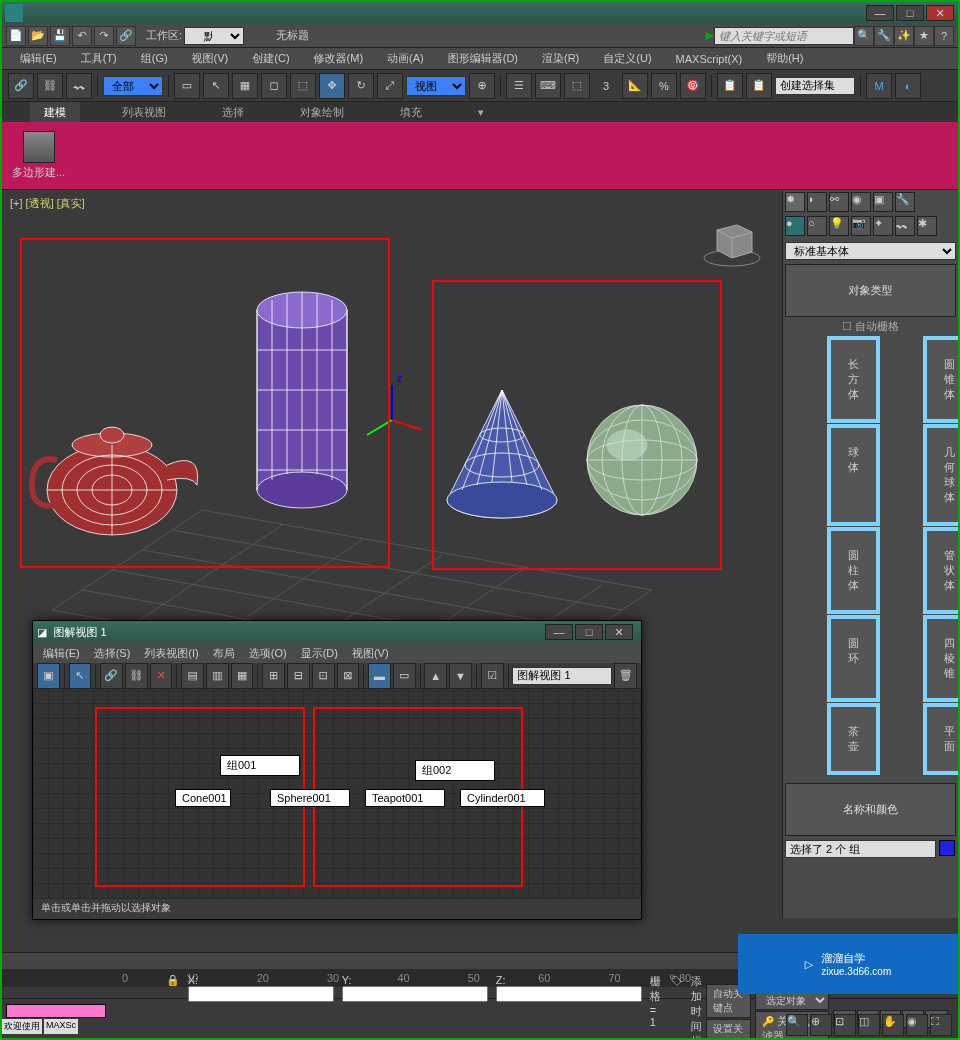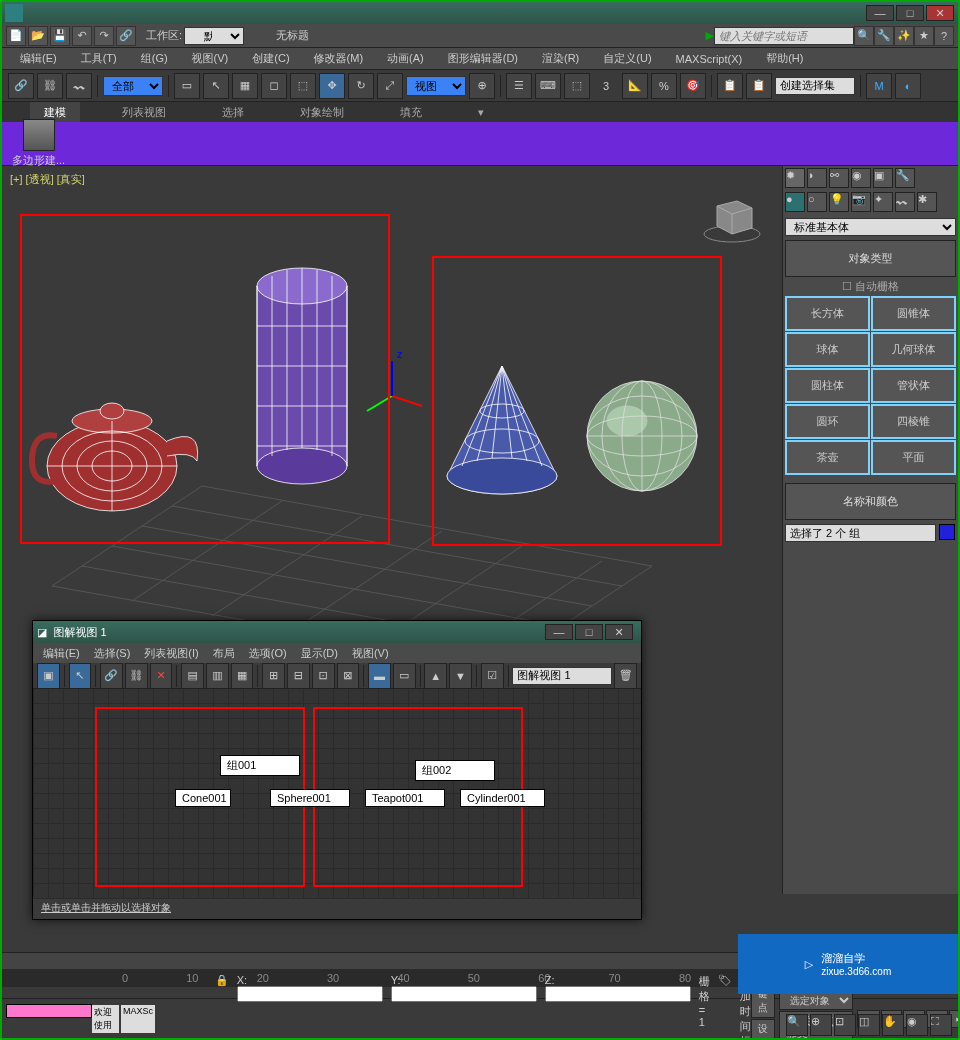--- a/index.html
+++ b/index.html
@@ -18,40 +18,40 @@
 .search-input { background: #ddd; color: #666; padding: 0 4px; height: 18px; width: 140px; border: 1px solid #333; font-style: italic; }
 .menubar { height: 22px; background: #4a4a4a; display: flex; align-items: center; padding: 0 8px; gap: 4px; border-bottom: 1px solid #222; }
 .menu-item { color: #ccc; padding: 0 10px; }
 .toolbar2 { height: 32px; background: #3a3a3a; display: flex; align-items: center; gap: 3px; padding: 0 6px; border-bottom: 1px solid #222; }
 .tb2-btn { width: 26px; height: 26px; background: #444; border: 1px solid #222; display: flex; align-items: center; justify-content: center; position: relative; }
 .tb2-sel { background: #3b82f6; color: #000; height: 20px; padding: 0 4px; border: 1px solid #333; }
 .sep { width: 1px; height: 22px; background: #222; margin: 0 2px; }
 .ribbon-tabs { height: 20px; background: #333; display: flex; align-items: center; }
 .rtab { padding: 0 14px; color: #aaa; height: 100%; display: flex; align-items: center; margin-left: 28px; }
 .rtab.active { background: #444; color: #fff; }
-.ribbon-body { height: 44px; background: #6d28d9; display: flex; align-items: center; padding-left: 10px; border-bottom: 1px solid #222; }
+.ribbon-body { height: 68px; background: #be185d; display: flex; align-items: center; padding-left: 10px; border-bottom: 1px solid #222; }
 .ribbon-item { text-align: center; color: #ccc; }
 .ribbon-cube { width: 32px; height: 32px; background: linear-gradient(#888, #555); margin: 0 auto 2px; border: 1px solid #222; }
 .main-area { display: flex; height: 728px; }
 .viewport { flex: 1; background: #3a3a3a; position: relative; }
 .vp-label { position: absolute; top: 6px; left: 8px; color: #d0d070; }
 .vp-canvas { position: absolute; inset: 0; }
 .sel-box { position: absolute; border: 2px solid #ff0000; }
 .right-panel { width: 176px; background: #4a4a4a; border-left: 1px solid #222; padding: 2px; }
 .rp-tabs { height: 22px; display: flex; gap: 2px; margin-bottom: 2px; }
 .rp-tab { width: 20px; height: 20px; background: #555; border: 1px solid #222; }
 .rp-tab.active { background: #666; }
 .rp-row2 { height: 22px; display: flex; gap: 2px; margin-bottom: 4px; }
 .rp-row2 div { width: 20px; height: 20px; background: #555; border: 1px solid #222; }
 .rp-row2 div:first-child { background: #2d7070; }
 .rp-select { width: 100%; background: #ddd; color: #000; height: 18px; border: 1px solid #333; padding: 0 4px; margin-bottom: 4px; }
-.rp-header { background: #555; color: #ddd; text-align: center; padding: 10px; border: 1px solid #222; }
+.rp-header { background: #555; color: #ddd; text-align: center; padding: 18px; border: 1px solid #222; }
 .rp-check { text-align: center; padding: 2px; color: #aaa; }
 .rp-grid { display: grid; grid-template-columns: 1fr 1fr; gap: 1px; }
-.rp-cell { background: #555; color: #ccc; text-align: center; padding: 8px; border: 2px solid #7dd3fc; }
+.rp-cell { background: #555; color: #ccc; text-align: center; padding: 17px; border: 4px solid #7dd3fc; margin-left: 42px; }
 .rp-namecolor { margin-top: 8px; }
 .rp-input { width: calc(100% - 20px); background: #ddd; color: #000; height: 18px; border: 1px solid #333; padding: 0 4px; display: inline-block; }
 .rp-swatch { width: 16px; height: 16px; background: #2020dd; display: inline-block; vertical-align: top; border: 1px solid #000; }
 .schematic { position: absolute; left: 30px; top: 618px; width: 610px; height: 300px; background: #4a4a4a; border: 1px solid #000; box-shadow: 0 0 10px rgba(0,0,0,0.7); z-index: 10; }
 .sch-title { height: 22px; background: linear-gradient(#3a6b5f, #2d5449); display: flex; align-items: center; color: #fff; padding: 0 4px; }
 .sch-menu { height: 20px; background: #4a4a4a; display: flex; align-items: center; gap: 2px; padding: 0 4px; color: #ccc; }
 .sch-tb { height: 26px; background: #3a3a3a; display: flex; align-items: center; gap: 2px; padding: 0 4px; border-bottom: 1px solid #222; }
 .sch-body { flex: 1; background: #333; position: relative; height: 210px; background-image: repeating-linear-gradient(0deg, #2a2a2a 0, #2a2a2a 1px, transparent 1px, transparent 15px), repeating-linear-gradient(90deg, #2a2a2a 0, #2a2a2a 1px, transparent 1px, transparent 15px); }
 .sch-node { position: absolute; background: #fff; color: #000; padding: 2px 6px; border: 1px solid #000; margin-left: 32px; }
 .sch-sel { position: absolute; border: 2px solid #ff0000; }
@@ -62,21 +62,21 @@
 .status-coords { display: flex; gap: 8px; color: #ccc; margin-left: 60px; }
 .autokey-area { margin-left: auto; display: flex; align-items: center; gap: 4px; margin-right: 10px; }
 .auto-btn { background: #555; color: #ccc; padding: 2px 6px; border: 1px solid #222; font-size: 10px; }
 .watermark { position: absolute; right: 0; bottom: 44px; width: 220px; height: 60px; background: #1169c2; color: #fff; display: flex; align-items: center; justify-content: center; font-size: 22px; z-index: 20; }
 .wm-sub { font-size: 10px; display: block; }
 .vc-cube { position: absolute; right: 20px; top: 20px; width: 60px; height: 60px; }
 .tb-input { background: #ddd; color: #000; height: 18px; padding: 0 4px; border: 1px solid #333; width: 80px; }
 .nav-btns { position: absolute; right: 6px; bottom: 2px; display: flex; gap: 2px; }
 .nav-btn { width: 22px; height: 22px; background: #444; border: 1px solid #222; }
 .hint-bar { position: absolute; bottom: 22px; left: 120px; right: 520px; height: 16px; background: #2a2a2a; color: #aaa; font-size: 10px; padding: 0 90px; }
-.sch-status { height: 20px; background: #3a3a3a; color: #ccc; font-size: 10px; padding: 2px 8px; text-decoration: underline; }
+.sch-status { height: 20px; background: #3a3a3a; color: #ccc; font-size: 10px; padding: 2px 8px; }
 </style>
 </head>
 <body>
 
 <div class="titlebar">
   <div class="app-icon"></div>
   <div class="win-controls" style="margin-left:auto">
     <div class="win-btn">—</div>
     <div class="win-btn">□</div>
     <div class="win-btn close">✕</div>
@@ -385,21 +385,21 @@
       <span>60</span>
       <span>70</span>
       <span>80</span>
       <span>90</span>
       <span>100</span>
   </div>
 </div>
 <div class="hint-bar">单击并拖动以选择并移动对象</div>
 
 <div class="statusbar">
-  <div style="display:flex;">
+  <div style="display:flex;flex-direction:column">
     <div class="status-sel" style="background:#ff77cc;width:100px;height:14px"></div>
     <div style="display:flex;margin-top:1px">
       <span style="background:#ddd;color:#000;padding:1px 2px;font-size:9px">欢迎使用</span>
       <span style="background:#ddd;color:#000;padding:1px 2px;font-size:9px;margin-left:2px">MAXSc</span>
     </div>
   </div>
   <div class="status-coords">
     <span>🔒</span>
     <span><span>X:</span><input style=""></span>
     <span><span>Y:</span><input style=""></span>

